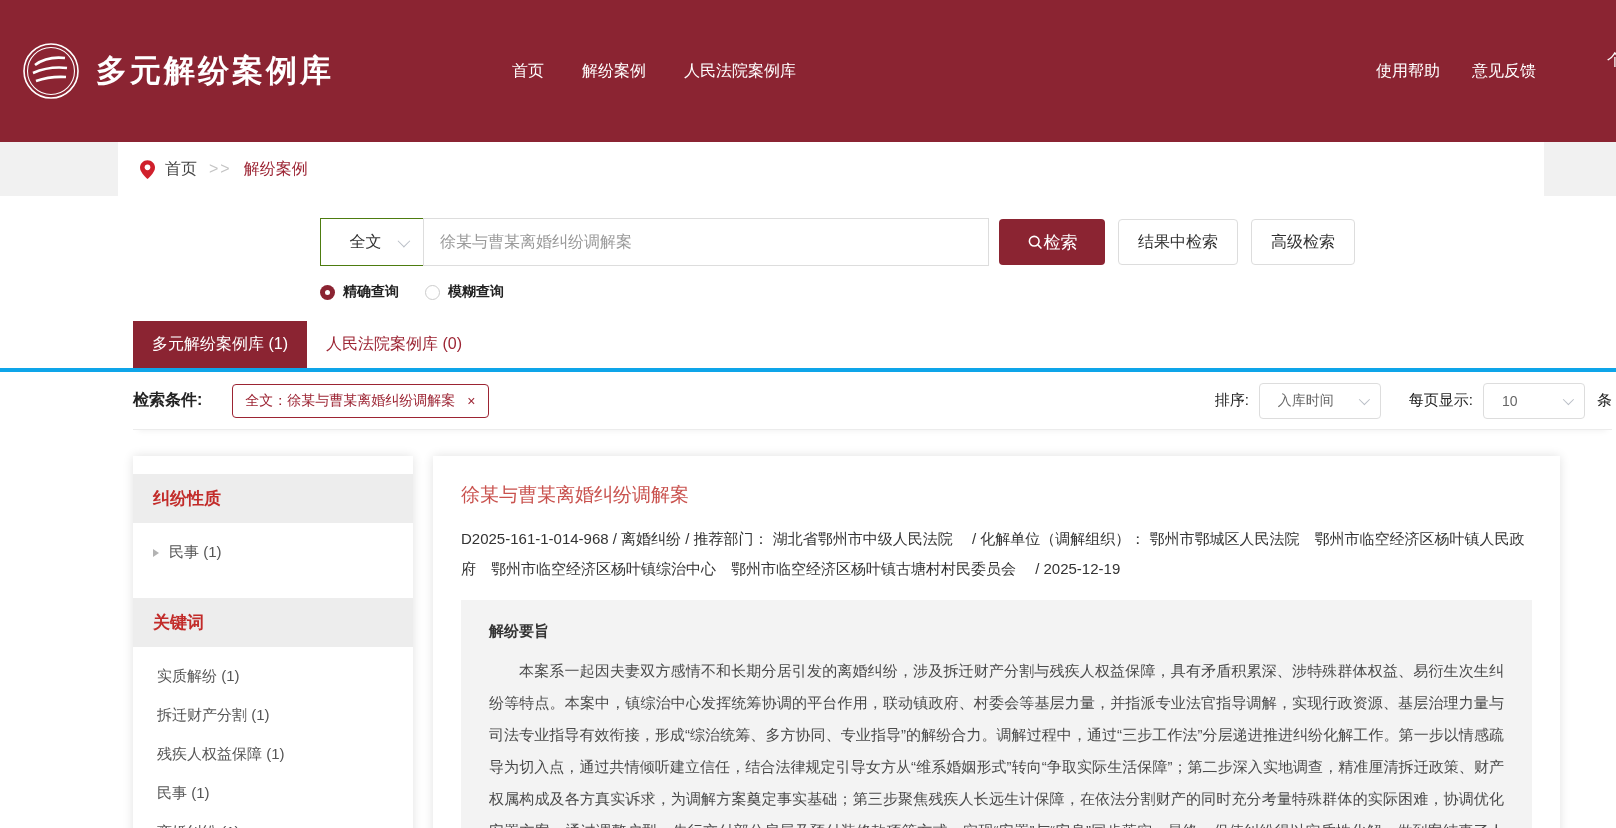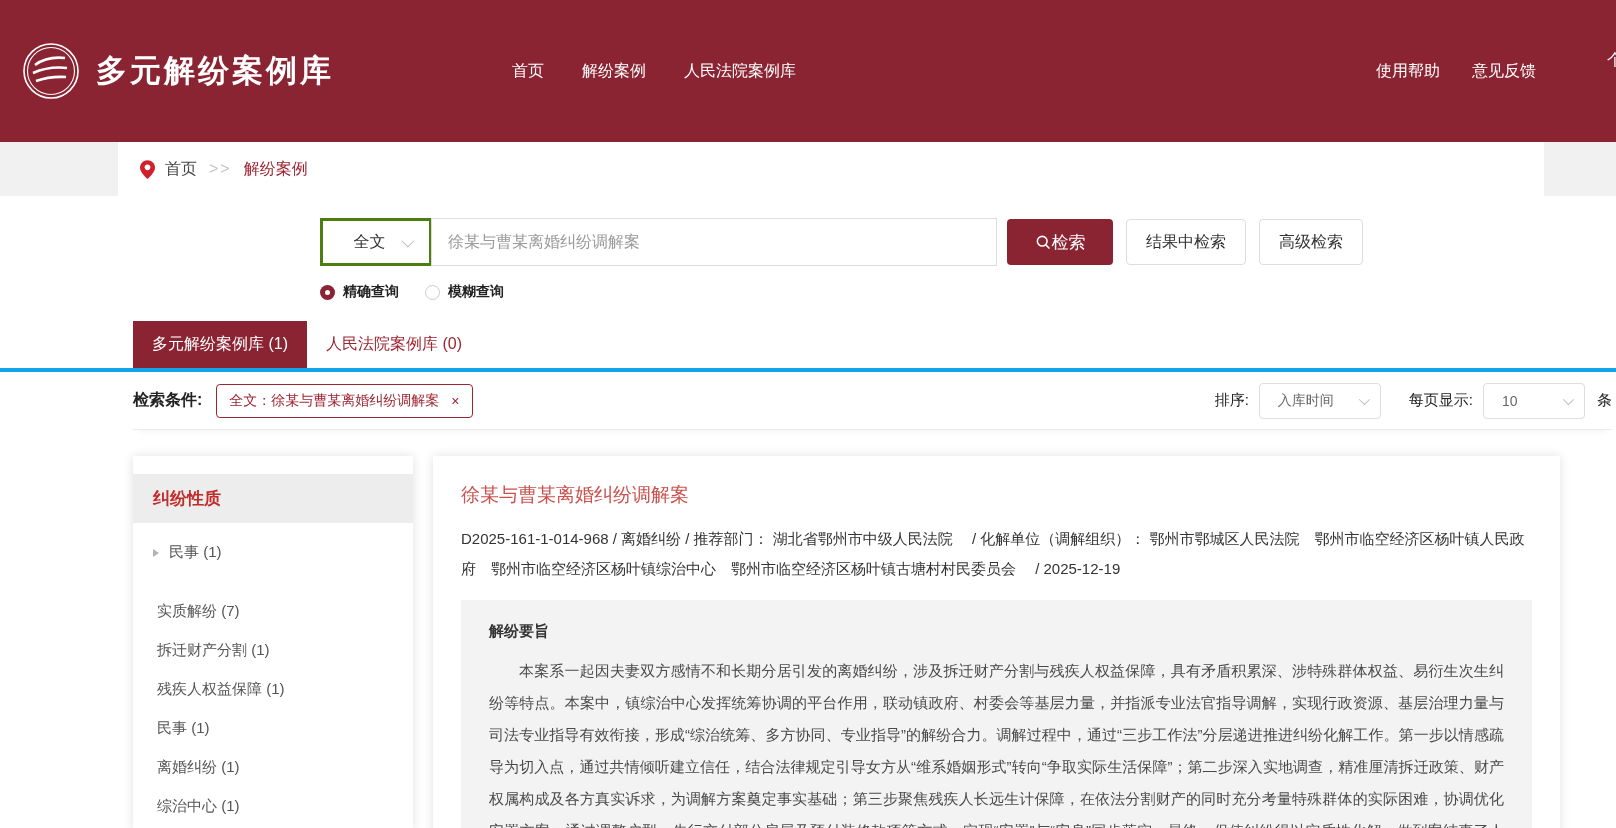--- a/index.html
+++ b/index.html
@@ -25,21 +25,21 @@
     margin-left:118px; margin-right:72px; background:#fff; height:54px;
     display:flex; align-items:center; padding-left:22px; font-size:16px;
   }
   .crumb-home { color:#444; cursor:pointer; margin-left:10px; }
   .crumb-sep { color:#c4c4c4; margin:0 12px; letter-spacing:2px; }
   .crumb-cur { color:#9c2433; cursor:pointer; }
   
   .search-section { background:#fff; padding-top:22px; }
   .search-row { display:flex; align-items:center; margin-left:320px; }
   .select-box {
-    width:112px; height:48px; border:3px solid #4d7c0f; background:#fff;
+    width:104px; height:48px; border:1px solid #4d7c0f; background:#fff;
     display:flex; align-items:center; justify-content:center; gap:16px;
     font-size:16px; color:#333; cursor:pointer;padding-left:12px;
   }
   .chev { width:9px; height:9px; border-right:1.5px solid #b9bec6; border-bottom:1.5px solid #b9bec6;
     transform:rotate(45deg) translateY(-2px); display:inline-block; }
   .chev.sm { width:8px; height:8px; }
   .search-input {
     width:566px; height:48px; border:1px solid #ddd; margin-left:-1px;
     padding:0 16px; font-size:16px; color:#9a9a9a; outline:none;
     font-family:"Liberation Sans","DejaVu Sans",sans-serif;
@@ -61,21 +61,21 @@
   .radio.on::after { content:""; position:absolute; left:5px; top:5px; width:5px; height:5px; border-radius:50%; background:#fff; }
   .radio.off { border:1px solid #ccc; background:#fff; }
   .radio-label { margin-right:26px; cursor:pointer; }
   
   .tabs-wrap { margin-top:20px; padding-left:133px; border-bottom:4px solid #0ea5e9; display:flex; }
   .tab { padding:13px 19px; font-size:16px; cursor:pointer; }
   .tab.active { background:#8b2432; color:#fff; }
   .tab.inactive { color:#9c2433; }
   .cond-row {
     margin-left:133px; margin-right:4px; height:58px; display:flex; align-items:center;
-    border-bottom:1px solid #ececec; box-shadow:0 6px 6px -5px rgba(0,0,0,0.06);
+    border-bottom:1px solid #ececec; box-shadow:0 6px 6px -5px rgba(0,0,0,0.06);gap:16px;
   }
   .cond-label { font-size:16px; font-weight:bold; color:#222; }
   .chip {
     margin-left:14px; border:1px solid #9c2433; border-radius:4px; padding:7px 12px;
     color:#9c2433; font-size:14px; display:flex; align-items:center; gap:12px; background:#fff;
   }
   .chip-x { cursor:pointer; color:#9c2433; font-size:14px; }
   .cond-right { margin-left:auto; display:flex; align-items:center; font-size:15px; color:#222; }
   .mini-select {
     border:1px solid #ddd; border-radius:4px; height:36px; display:flex; align-items:center;
@@ -195,22 +195,23 @@
 </div>
 
 <div class="content">
 
   <aside class="sidebar">
     <div class="side-header" style="margin-top:18px;">纠纷性质</div>
     <div class="tree-item">
       <span class="caret"></span>
       <span>民事 (1)</span>
     </div>
+    <div class="side-header">关键词</div>
     <div class="kw-list">
-      <div class="kw-item">实质解纷 (7)</div>
+      <div class="kw-item">实质解纷 (1)</div>
       <div class="kw-item">拆迁财产分割 (1)</div>
       <div class="kw-item">残疾人权益保障 (1)</div>
       <div class="kw-item">民事 (1)</div>
       <div class="kw-item">离婚纠纷 (1)</div>
       <div class="kw-item">综治中心 (1)</div>
     </div>
 
   </aside>
 
   <section class="main-card">

